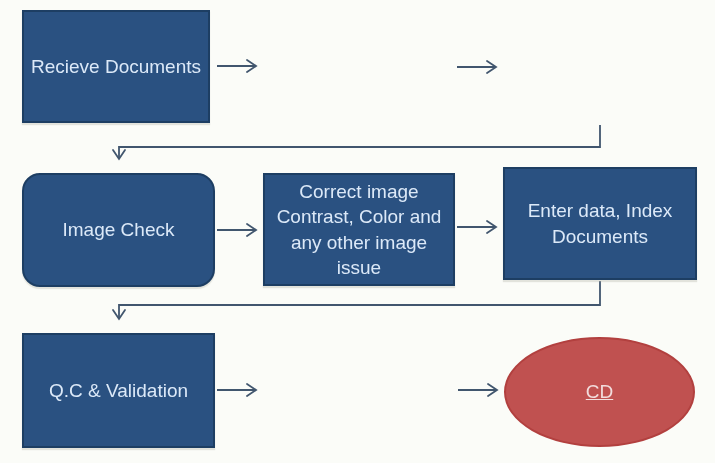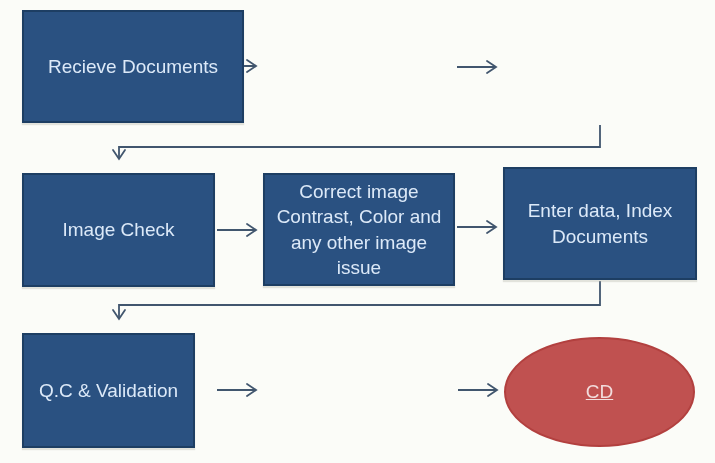--- a/index.html
+++ b/index.html
@@ -60,27 +60,27 @@
     border: 2px solid var(--ellipse-border, #b2403f);
     border-radius: 50%;
     color: var(--ellipse-text, #f2dcdc);
     text-decoration: underline;
   }
   .node .label {
     white-space: pre-line;
     padding: 0 4px;
   }
   
-  .n0 { left: 22px;  top: 10px;  width: 222px; height: 113px; }
+  .n0 { left: 22px;  top: 10px;  width: 188px; height: 113px; }
   .n1 { left: 263px; top: 10px;  width: 192px; height: 114px; }
   .n2 { left: 503px; top: 10px;  width: 194px; height: 115px; }
-  .n3 { left: 22px;  top: 173px; width: 193px; height: 114px; }
+  .n3 { left: 22px;  top: 173px; width: 193px; height: 114px; border-radius: 18px; }
   .n4 { left: 263px; top: 173px; width: 192px; height: 113px; }
   .n5 { left: 503px; top: 167px; width: 194px; height: 113px; }
-  .n6 { left: 22px;  top: 333px; width: 173px; height: 115px; }
+  .n6 { left: 22px;  top: 333px; width: 193px; height: 115px; }
   .n7 { left: 263px; top: 334px; width: 193px; height: 113px; }
   .n8 { left: 504px; top: 337px; width: 191px; height: 110px; }
 </style>
 </head>
 <body>
 
 <div class="canvas">
 
   <svg class="connectors" viewBox="0 0 715 463" xmlns="http://www.w3.org/2000/svg">
     <defs>

